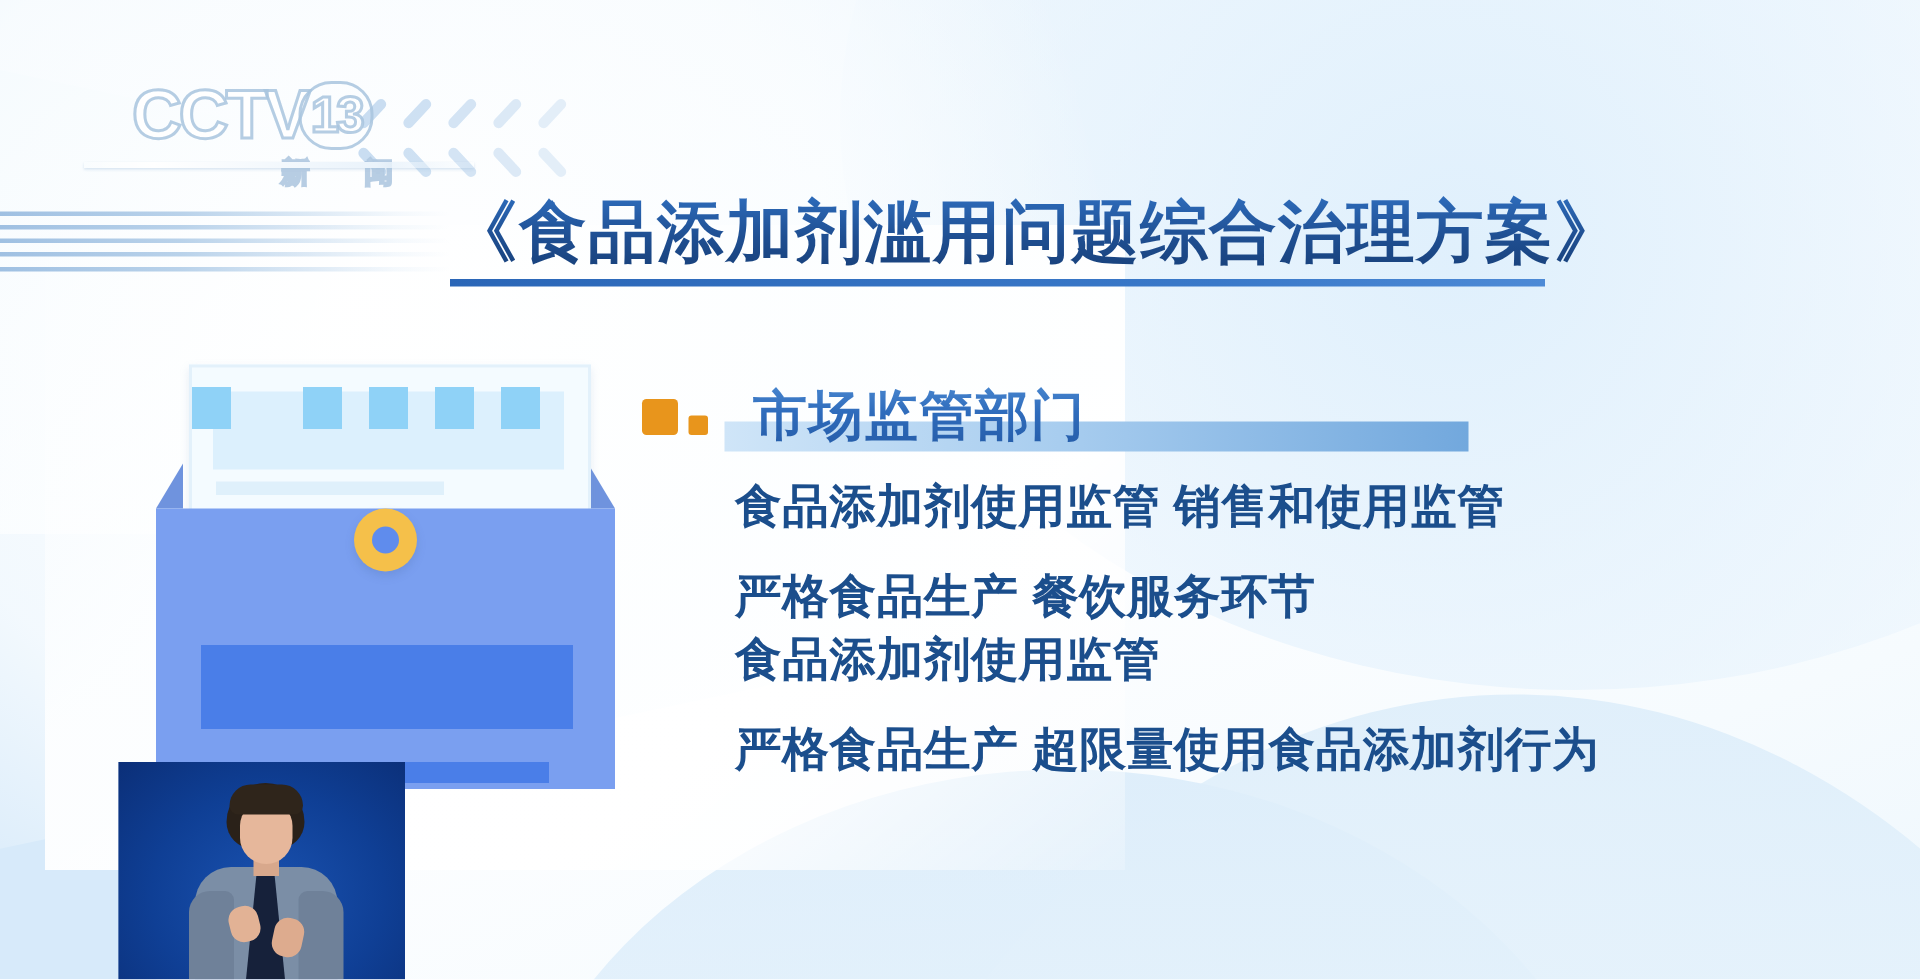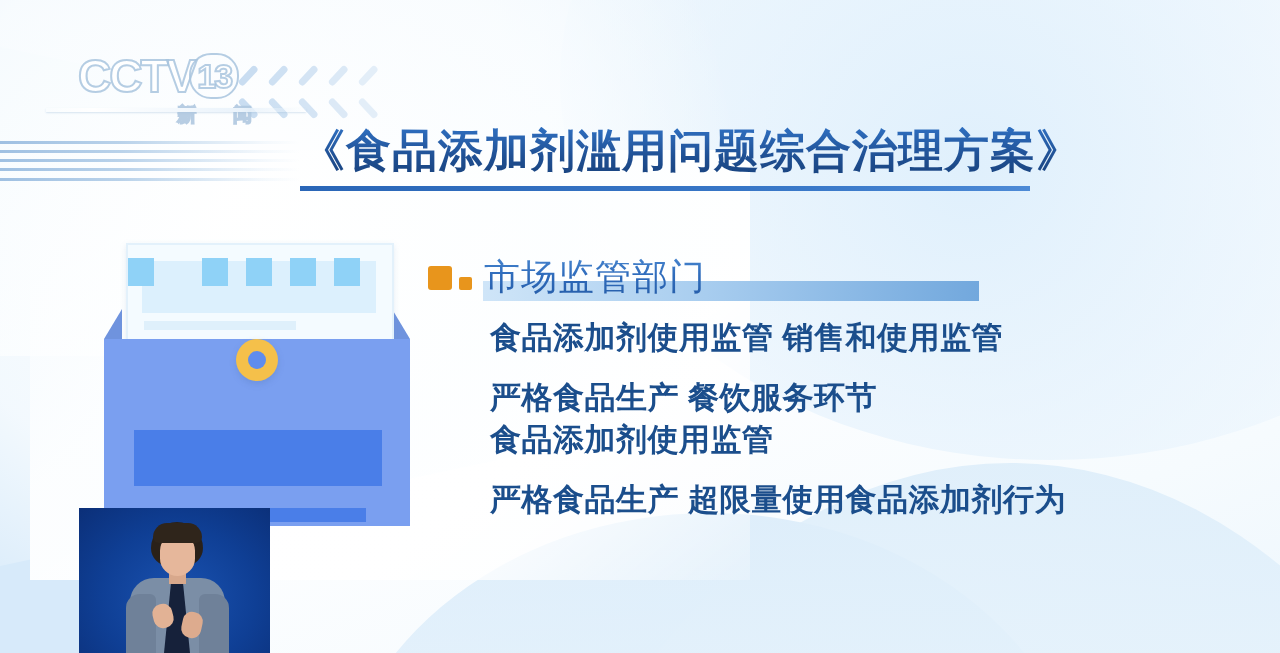--- a/index.html
+++ b/index.html
@@ -86,21 +86,21 @@
   }
   .stripes .ln:nth-child(1) { top: 0px; }
   .stripes .ln:nth-child(2) { top: 9px; }
   .stripes .ln:nth-child(3) { top: 18px; }
   .stripes .ln:nth-child(4) { top: 27px; }
   .stripes .ln:nth-child(5) { top: 37px; }
 
   
   .logo {
     position: absolute;
-    left: 78px; top: 52px;
+    left: 88px; top: 52px;
     width: 190px; height: 80px;
     z-index: 6;
   }
   .logo-cctv {
     font-size: 46px;
     font-weight: bold;
     letter-spacing: -2px;
     line-height: 48px;
     color: rgba(255,255,255,0.0);
     -webkit-text-stroke: 2px rgba(168,196,222,0.85);
@@ -175,21 +175,21 @@
   .headline {
     font-size: 45px;
     font-weight: bold;
     line-height: 56px;
     letter-spacing: 1px;
     white-space: nowrap;
     background: linear-gradient(180deg, #2f6fc0 0%, #1f4f92 55%, #173f78 100%);
     -webkit-background-clip: text;
     background-clip: text;
     color: transparent;
-    font-family: Liberation Mono, monospace;
+    font-family: Liberation Sans, sans-serif;
   }
   .headline-rule {
     margin-top: 3px;
     height: 5px;
     width: 730px;
     background: linear-gradient(90deg, #2a66b7 0%, #3a79c9 70%, #4d8ad6 100%);
   }
 
   
   .illo {
@@ -304,23 +304,23 @@
     background: #e8951c;
   }
   .sect-bar {
     position: absolute;
     left: 55px; top: 26px;
     width: 496px; height: 20px;
     background: linear-gradient(90deg, #cfe5f8 0%, #a8cdef 45%, #72a8dd 100%);
   }
   .sect-title {
     position: absolute;
-    left: 56px; top: 0px;
+    left: 74px; top: 0px;
     font-size: 36px;
-    font-weight: normal;
+    font-weight: bold;
     line-height: 44px;
     letter-spacing: 1px;
     white-space: nowrap;
     background: linear-gradient(180deg, #4a88d0 0%, #2f6cbc 45%, #255ca8 100%);
     -webkit-background-clip: text;
     background-clip: text;
     color: transparent;
   }
 
   .lines {

